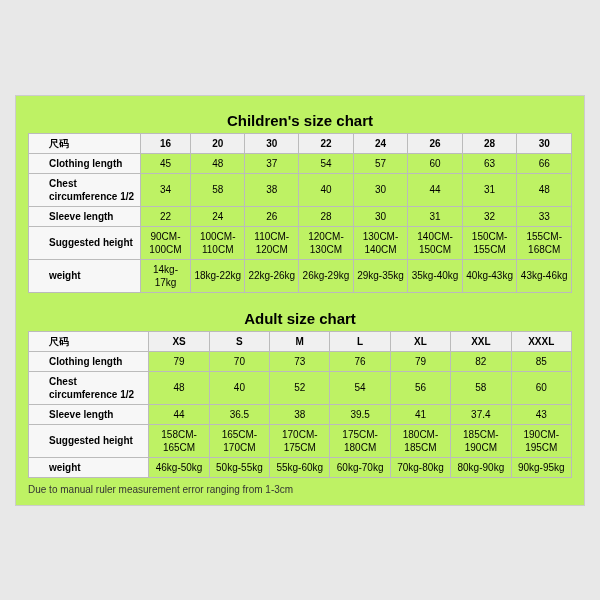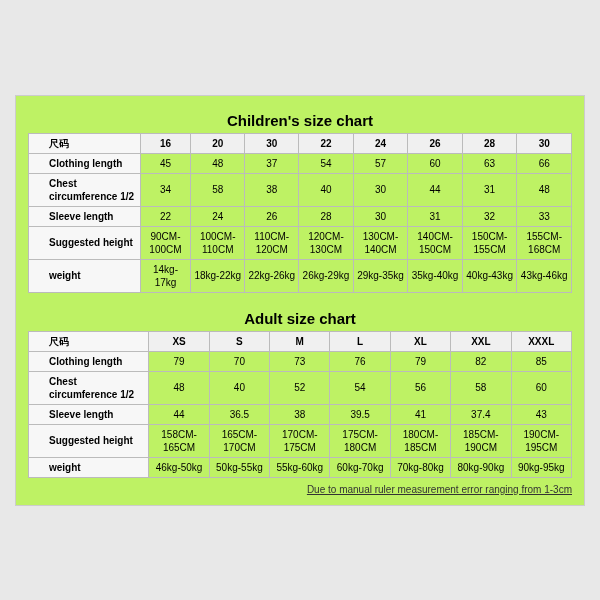--- a/index.html
+++ b/index.html
@@ -40,25 +40,24 @@
       font-weight: bold;
     }
     td:first-child, th:first-child {
       font-weight: bold;
       background: #f7f7f7;
       text-align: left;
       padding-left: 20px;
       font-size: 10px;
     }
     .note {
-      text-align: right;
+      text-align: left;
       font-size: 10px;
       margin-top: 6px;
       color: #333;
-      text-decoration: underline;
     }
     .section-gap {
       margin-top: 17px;
     }
   </style>
 </head>
 <body>
 
 <div class="chart-container">
 

